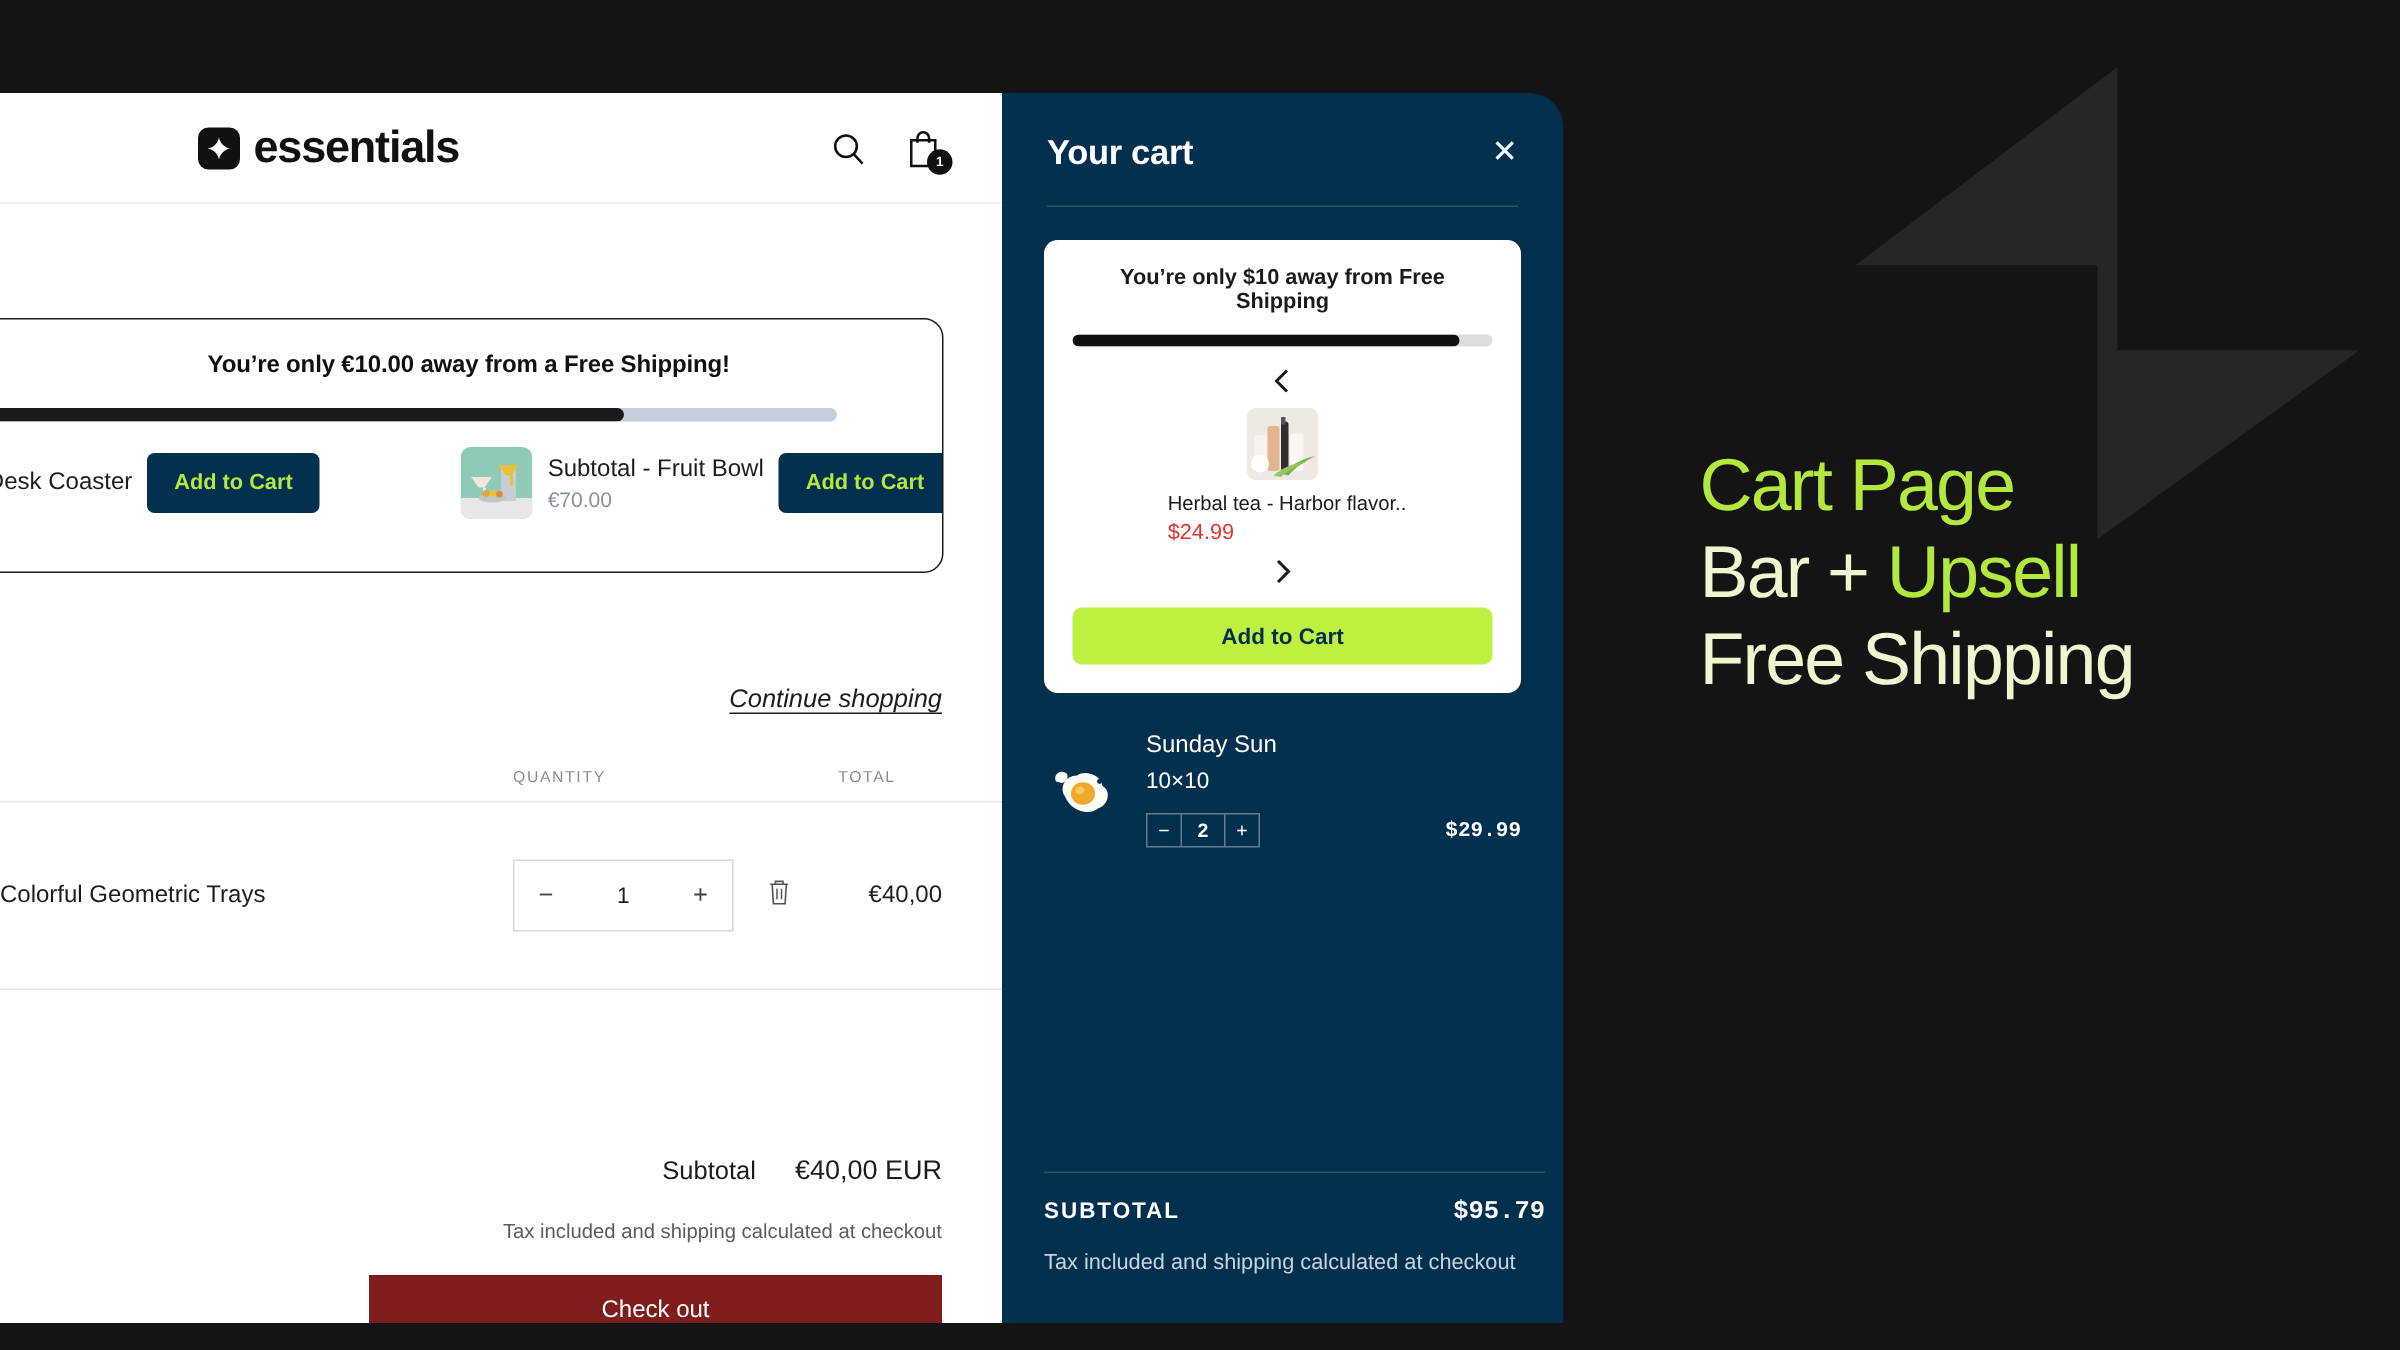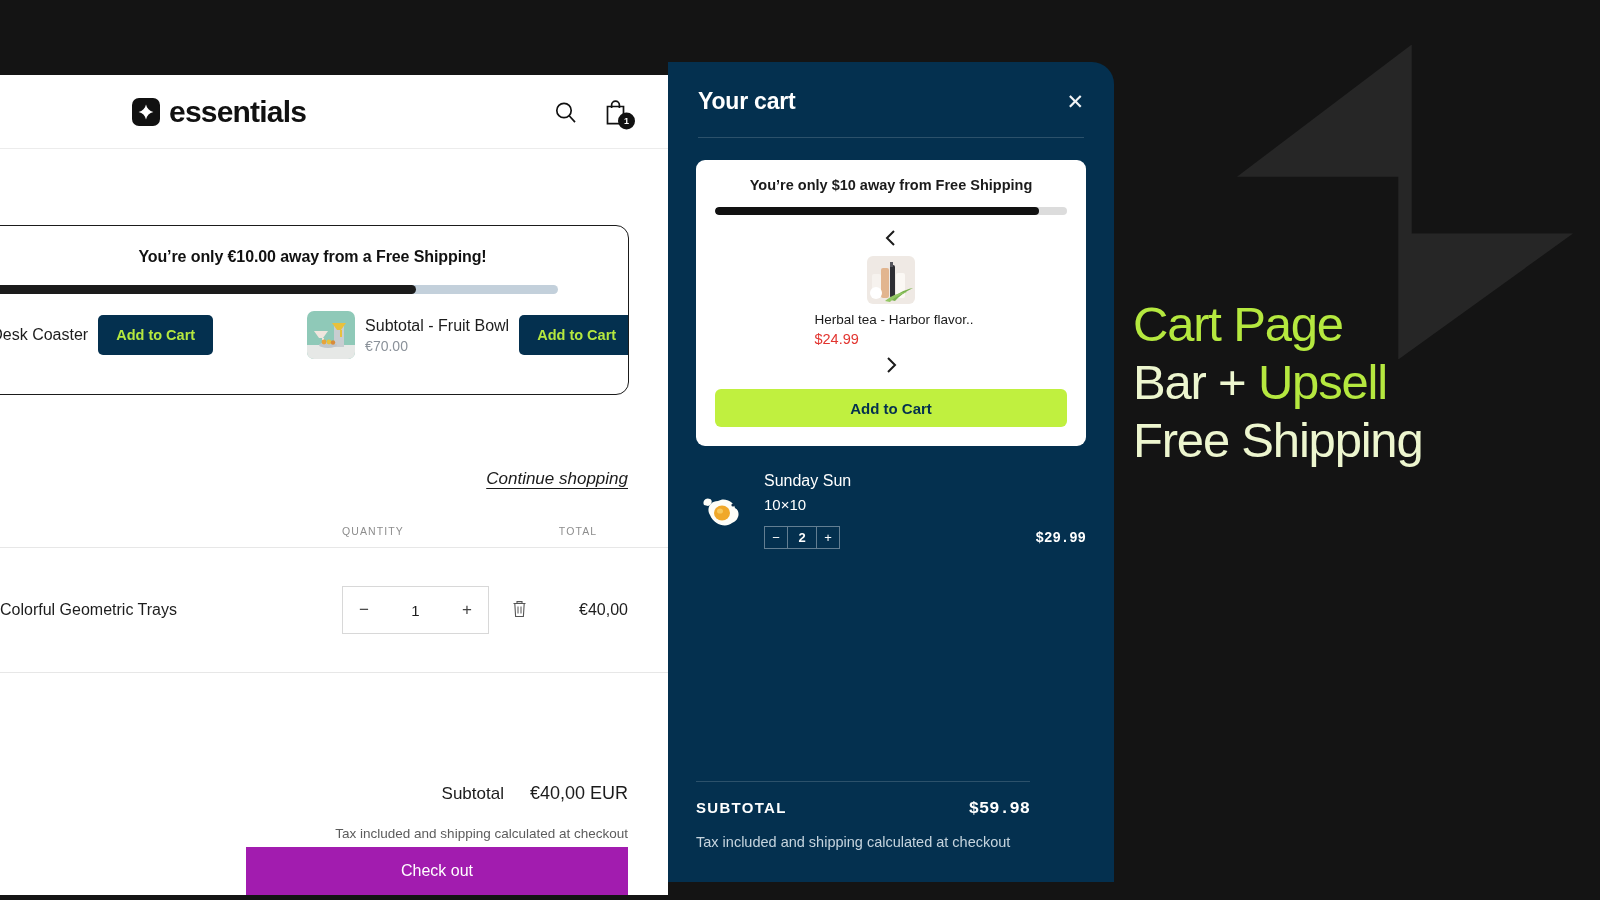--- a/index.html
+++ b/index.html
@@ -21,21 +21,21 @@
     left: 1245px; top: 52px;
     width: 320px; height: 300px;
     background: #262626;
     clip-path: polygon(52% 0%, 52% 60%, 100% 60%, 48% 100%, 48% 42%, 0% 42%);
     transform: scale(1.05);
   }
 
   
   .cartpage {
     position: absolute;
-    left: 0px; top: 75px;
+    left: 0px; top: 62px;
     width: 668px; height: 820px;
     background: #ffffff;
     overflow: hidden;
   }
   .cp-header {
     position: relative;
     height: 74px;
     border-bottom: 1px solid #ececec;
     display: flex;
     align-items: center;
@@ -200,37 +200,37 @@
     position: absolute;
     right: 40px; top: 708px;
     width: 420px;
     text-align: right;
   }
   .tot-line { display: flex; justify-content: flex-end; align-items: baseline; gap: 26px; }
   .tot-label { font-size: 17px; color: #1b1b1b; }
   .tot-value { font-size: 18px; color: #1b1b1b; }
   .tot-note { margin-top: 22px; font-size: 13.5px; color: #5c5c5c; }
   .cp-checkout {
-    margin-top: 6px;
+    margin-top: 22px;
     width: 382px;
     margin-left: auto;
     height: 48px;
-    background: #a21caf;
+    background: #7f1d1d;
     color: #ffffff;
     font-size: 16px;
     border: none;
     cursor: pointer;
     font-family: "Liberation Sans", sans-serif;
   }
 
   
   .drawer {
     position: absolute;
     left: 668px; top: 62px;
-    width: 446px; height: 820px;
+    width: 374px; height: 820px;
     background: #04304f;
     border-top-right-radius: 22px;
     overflow: hidden;
     color: #ffffff;
   }
   .dw-head {
     display: flex; align-items: center; justify-content: space-between;
     padding: 26px 30px 0 30px;
   }
   .dw-title { font-size: 23px; font-weight: 700; letter-spacing: -0.2px; }
@@ -541,21 +541,21 @@
           </div>
           <span class="it-price">$29.99</span>
         </div>
       </div>
     </div>
 
     <div class="dw-footer">
       <div class="dw-foot-div"></div>
       <div class="dw-sub">
         <span class="dw-sub-label">SUBTOTAL</span>
-        <span class="dw-sub-val">$59.98</span>
+        <span class="dw-sub-val">$95.79</span>
       </div>
       <div class="dw-note">Tax included and shipping calculated at checkout</div>
     </div>
   </div>
 
   <div class="promo">
     <div class="promo-h">
       <div><span class="g">Cart Page</span></div>
       <div><span class="c">Bar + </span><span class="g">Upsell</span></div>
       <div><span class="c">Free Shipping</span></div>

